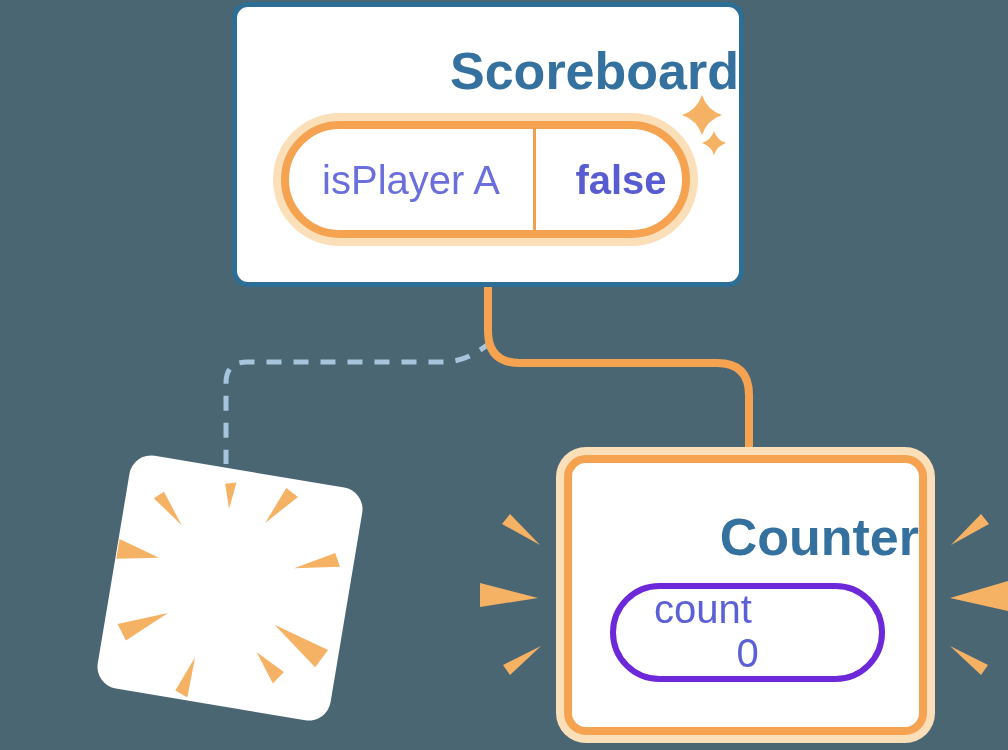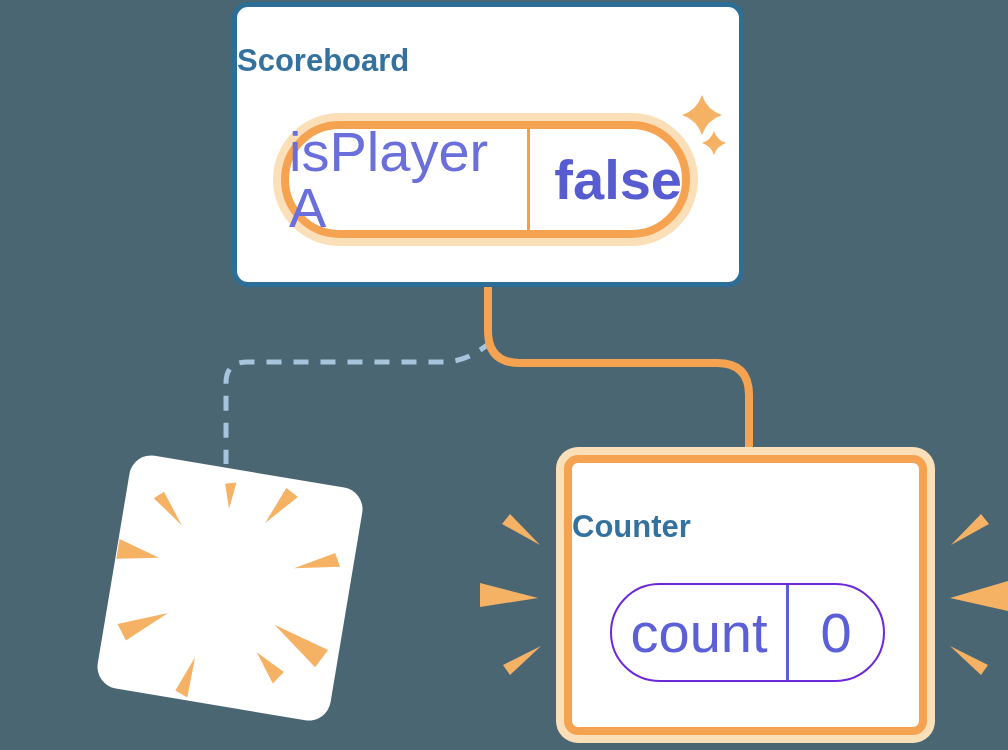--- a/index.html
+++ b/index.html
@@ -11,47 +11,47 @@
   .overlay { position:absolute; left:0; top:0; width:1008px; height:750px; }
 
   
   .card { position:absolute; background:#FFFFFF; box-sizing:border-box; }
   .scoreboard-card {
     left:232px; top:2px; width:512px; height:285px;
     border:5px solid #2D6E96; border-radius:16px;
   }
   .counter-card {
     left:564px; top:455px; width:363px; height:280px;
-    border:8px solid #F6A351; border-radius:14px;
+    border:8px solid #F6A351; border-radius:22px;
     box-shadow:0 0 0 8px #FBDFB9;
   }
   .card-title {
-    text-align:left; font-size:31px; font-weight:600;
+    text-align:right; font-size:52px; font-weight:600;
     color:#35719F; line-height:1;
   }
   .scoreboard-card .card-title { padding-top:38px; }
   .counter-card  .card-title { padding-top:48px; }
 
   
   .state-pill {
     position:absolute; display:flex; align-items:stretch;
     background:#FFFFFF; box-sizing:border-box;
   }
   .orange-pill {
     left:44px; top:114px; width:409px; height:117px;
     border:8px solid #F6A351; border-radius:62px;
     box-shadow:0 0 0 8px #FBDFB9;
   }
   .purple-pill {
     left:38px; top:120px; width:275px; height:99px;
-    border:2px solid #6d28d9; border-radius:52px;
+    border:6px solid #6d28d9; border-radius:52px;flex-direction:column;
   }
   .pill-cell {
     display:flex; align-items:center; justify-content:center;
-    font-size:56px; line-height:1;
+    font-size:40px; line-height:1;
   }
   .orange-pill .pill-label { width:244px; color:#6A6FDC; }
   .orange-pill .pill-value { flex:1; color:#575CD1; font-weight:700;padding-left:24px; }
   .pill-divider { width:3px; }
   .orange-pill .pill-divider { background:#F0A150; }
   .purple-pill .pill-label { width:174px; color:#5B60D6; }
   .purple-pill .pill-value { flex:1; color:#5B60D6; }
   .purple-pill .pill-divider { background:#5B60D6; }
 
   .sparkles { position:absolute; left:443px; top:85px; width:62px; height:72px; overflow:visible; }

